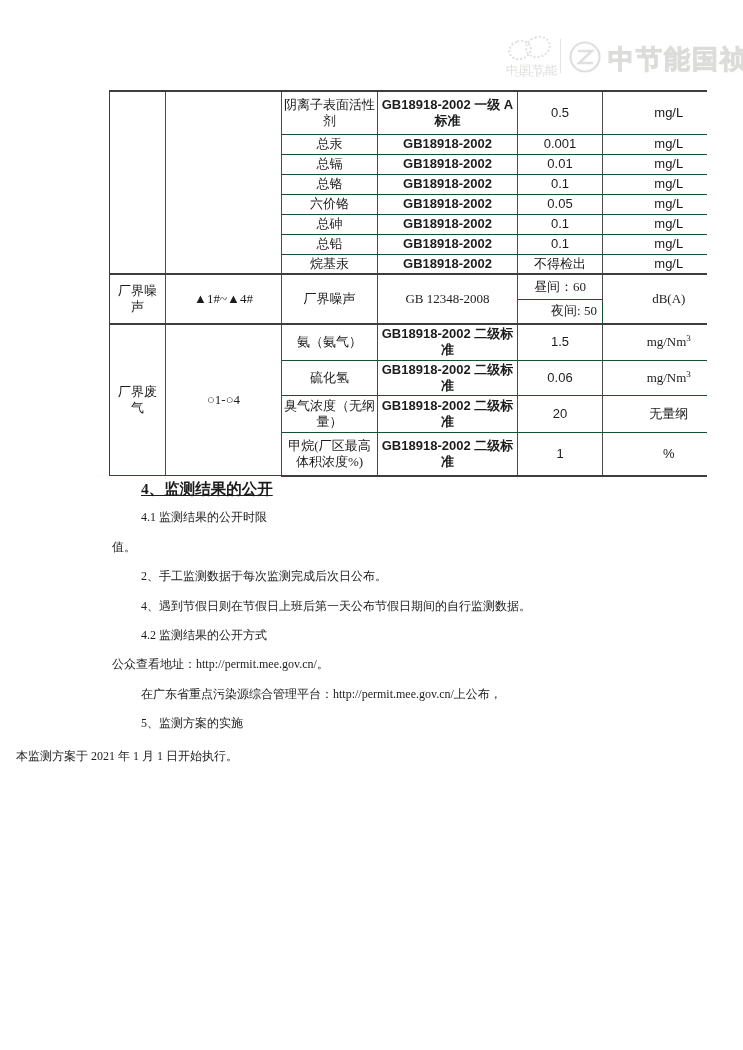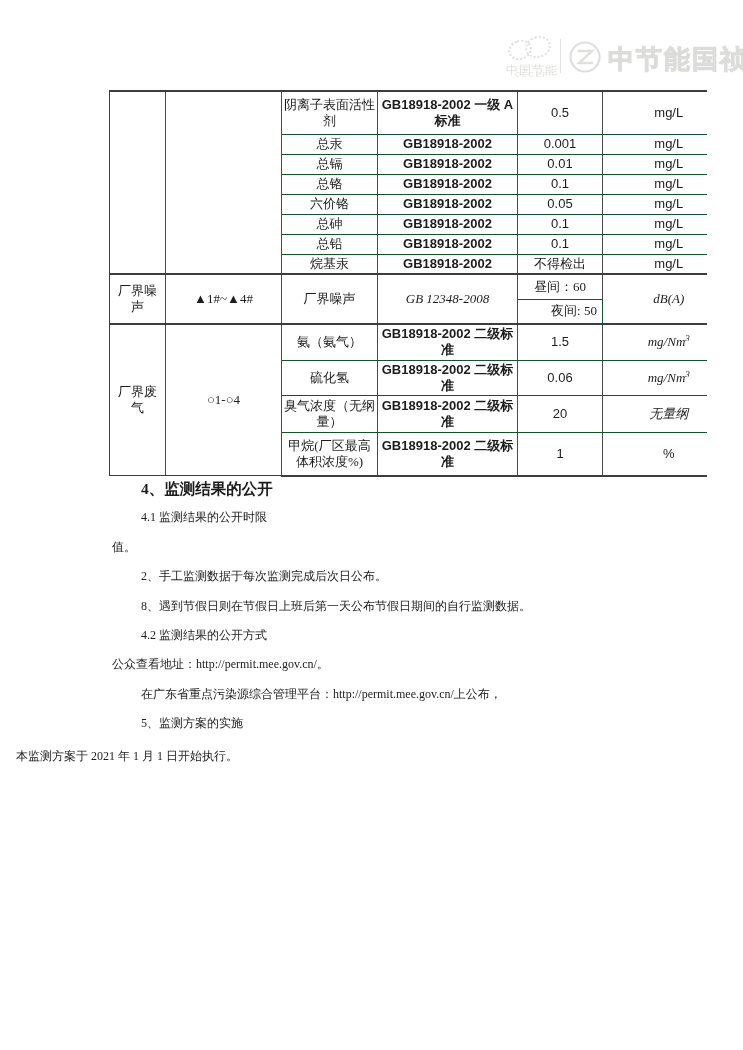--- a/index.html
+++ b/index.html
@@ -41,30 +41,30 @@
   table.mon td:last-child { border-right:none;padding-left:30px; }
   table.mon tr.top-edge td { border-top:2px solid #3d3d3d; }
   table.mon tr.sec td { border-top:2px solid #3d3d3d; }
   table.mon tr.bottom-edge td { border-bottom:2.5px solid #3d3d3d; }
   .h43 { height:43px; } .h20 { height:20px; } .h25 { height:25px; }
   .h35 { height:35px; } .h37 { height:37px; } .h43b { height:43px; }
   td.std, td.val, td.unit-s {
     font-family:"Liberation Sans","DejaVu Sans",sans-serif; font-size:12px;
   }
   td.std { font-weight:600; }
-  td.unit-t { font-size:12px;font-style:italic; }
+  td.unit-t { font-size:12px; }
   td.cat { font-size:13px; }
   sup.u3 { font-size:9px; vertical-align:super; line-height:0; }
 
   
   .textbody { position:absolute; left:0; top:474px; width:743px; }
   .line { height:29.4px; line-height:29.4px; font-size:12px; white-space:nowrap; }
   .line.indent { padding-left:141px; }
   .line.flush { padding-left:112px; }
-  .line.head { font-weight:700; font-size:15.5px; }
+  .line.head { font-weight:700; font-size:15.5px;text-decoration:underline; }
   .line.gap { margin-top:3px;padding-left:16px; }
 </style>
 </head>
 <body>
 
 <div class="page">
 
   <div class="logo-block">
     <div class="rings">
       <div class="ring r1"></div>
@@ -183,21 +183,21 @@
       <td class="unit-s"><span>%</span><sup class="u3"></sup></td>
     </tr>
   </tbody>
     </table>
 
   <div class="textbody">
     <div class="line indent head">4、监测结果的公开</div>
     <div class="line indent">4.1 监测结果的公开时限</div>
     <div class="line flush">值。</div>
     <div class="line indent">2、手工监测数据于每次监测完成后次日公布。</div>
-    <div class="line indent">8、遇到节假日则在节假日上班后第一天公布节假日期间的自行监测数据。</div>
+    <div class="line indent">4、遇到节假日则在节假日上班后第一天公布节假日期间的自行监测数据。</div>
     <div class="line indent">4.2 监测结果的公开方式</div>
     <div class="line flush">公众查看地址：http://permit.mee.gov.cn/。</div>
     <div class="line indent">在广东省重点污染源综合管理平台：http://permit.mee.gov.cn/上公布，</div>
     <div class="line indent">5、监测方案的实施</div>
     <div class="line indent gap">本监测方案于 2021 年 1 月 1 日开始执行。</div>
   </div>
 
 </div>
 
 </body></html>

